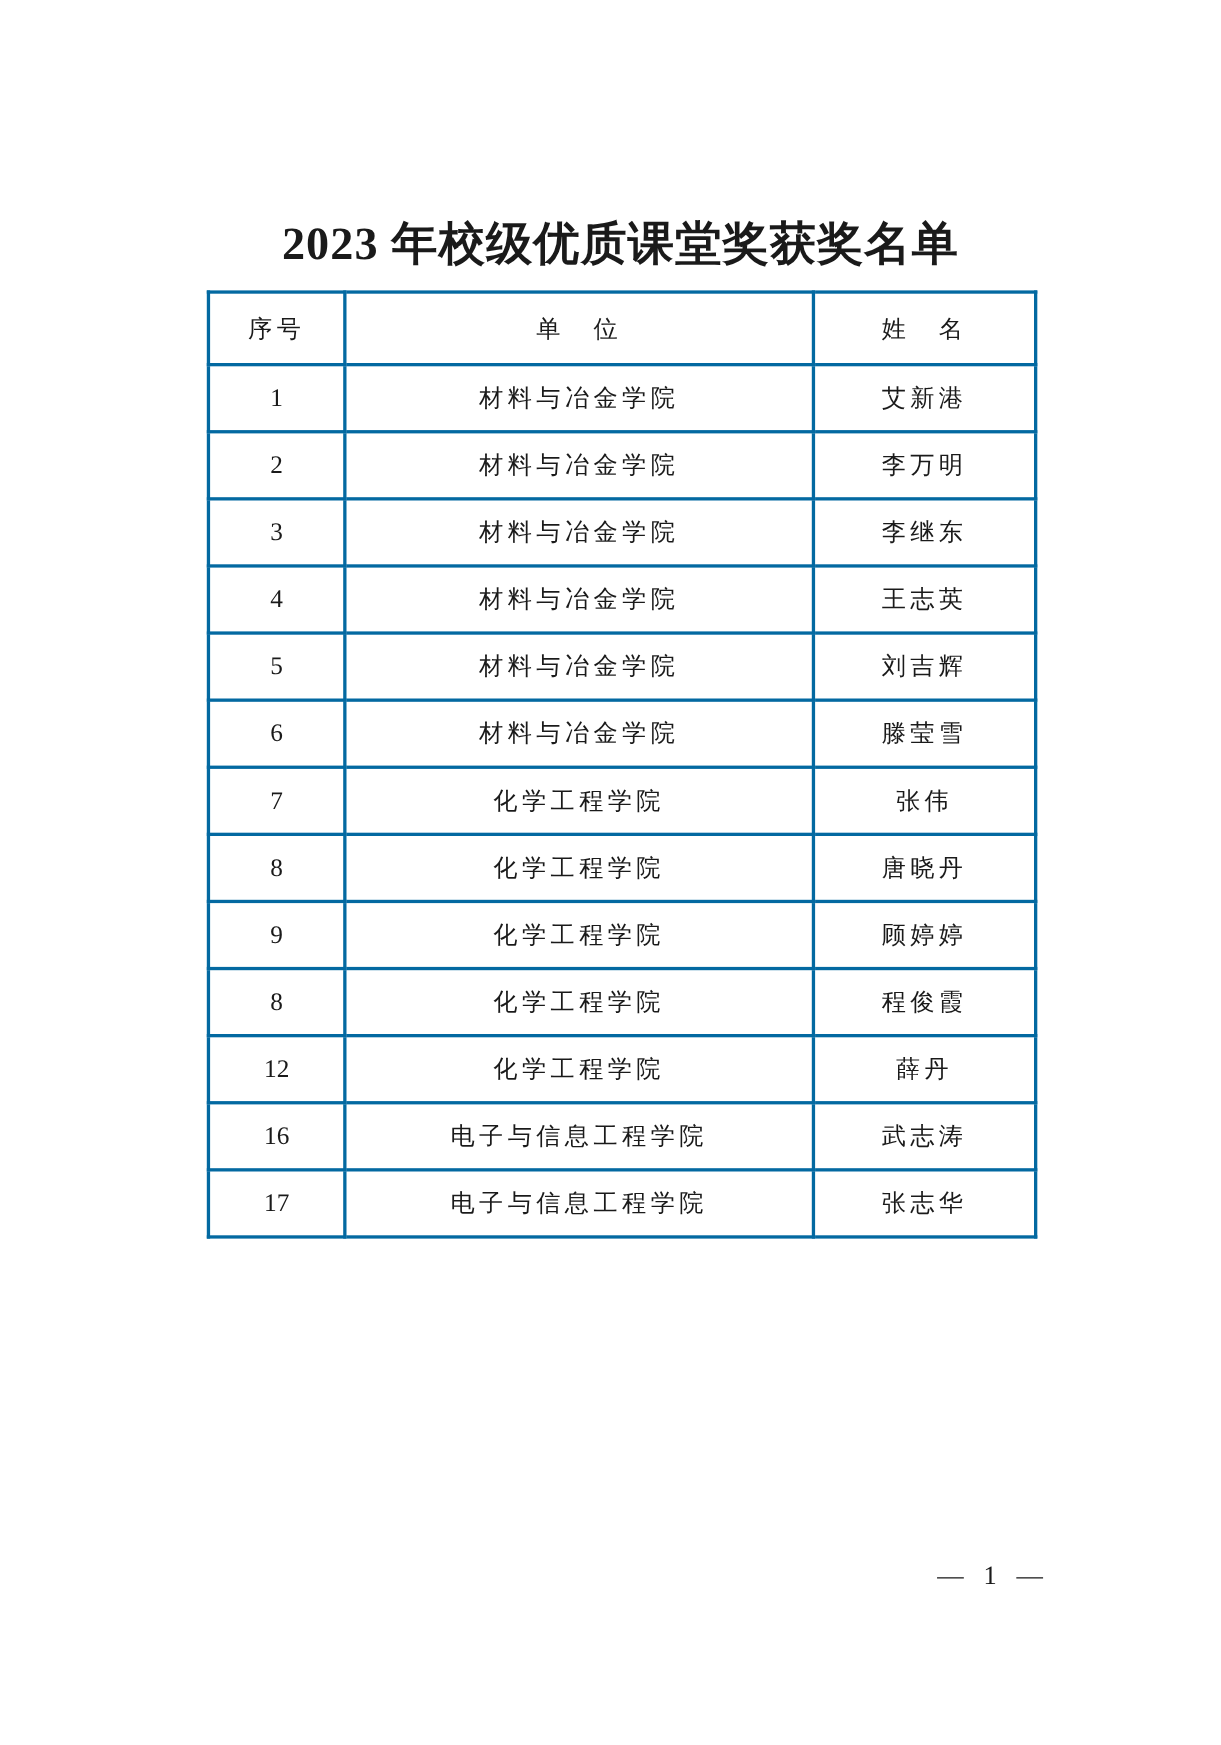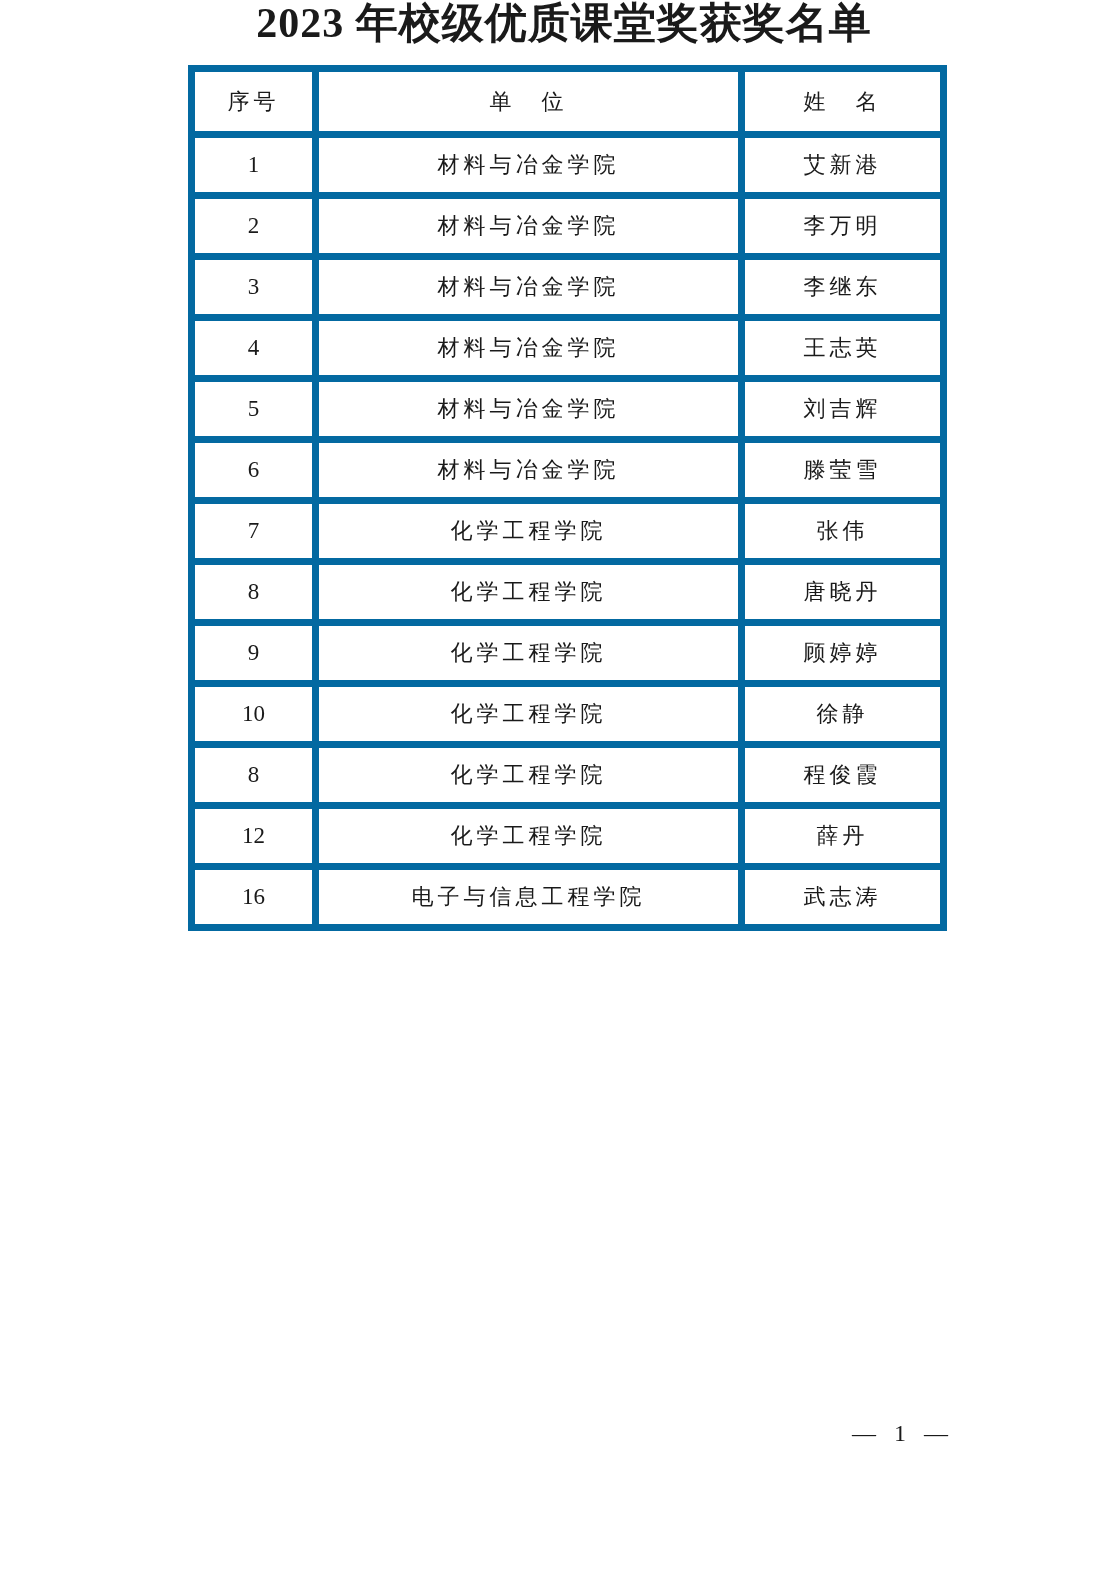--- a/index.html
+++ b/index.html
@@ -16,40 +16,41 @@
     overflow: hidden;
   }
   .content {
     position: absolute;
     left: 188px;
     top: 0;
     width: 752px;
   }
   .doc-title {
     margin: 0;
+    padding-top: 199px;
     text-align: center;
     font-size: 42px;
     line-height: 46px;
     font-weight: bold;
     letter-spacing: 1px;
     white-space: nowrap;
   }
   table.award-table {
     margin-top: 19px;
     width: 752px;
     table-layout: fixed;
     border-collapse: collapse;
     border: 2px solid #3f3f3f;
   }
   .col-no   { width: 124px; }
   .col-unit { width: 426px; }
   .col-name { width: 202px; }
   .award-table th,
   .award-table td {
-    border: 7px solid #0369a1;
+    border: 3px solid #0369a1;
     text-align: center;
     vertical-align: middle;
     font-weight: normal;
     font-size: 22px;
     letter-spacing: 4px;
     padding: 0;
   }
   .award-table thead tr { height: 66px; }
   .award-table tbody tr { height: 61px; }
   .award-table td[data-name="row-no"] {
@@ -125,36 +126,36 @@
           <td data-name="row-no">8</td>
           <td data-name="row-unit">化学工程学院</td>
           <td data-name="row-name">唐晓丹</td>
         </tr>
         <tr data-name="table-row">
           <td data-name="row-no">9</td>
           <td data-name="row-unit">化学工程学院</td>
           <td data-name="row-name">顾婷婷</td>
         </tr>
         <tr data-name="table-row">
-          <td data-name="row-no">10</td>
-          <td data-name="row-unit">化学工程学院</td>
-          <td data-name="row-name">徐静</td>
-        </tr>
-        <tr data-name="table-row">
           <td data-name="row-no">8</td>
           <td data-name="row-unit">化学工程学院</td>
           <td data-name="row-name">程俊霞</td>
         </tr>
         <tr data-name="table-row">
           <td data-name="row-no">12</td>
           <td data-name="row-unit">化学工程学院</td>
           <td data-name="row-name">薛丹</td>
         </tr>
         <tr data-name="table-row">
           <td data-name="row-no">16</td>
           <td data-name="row-unit">电子与信息工程学院</td>
           <td data-name="row-name">武志涛</td>
         </tr>
+        <tr data-name="table-row">
+          <td data-name="row-no">17</td>
+          <td data-name="row-unit">电子与信息工程学院</td>
+          <td data-name="row-name">张志华</td>
+        </tr>
       </tbody>
   </table>
 </div>
 
 <div class="page-footer" data-name="page-number">— 1 —</div>
 
 </body></html>

